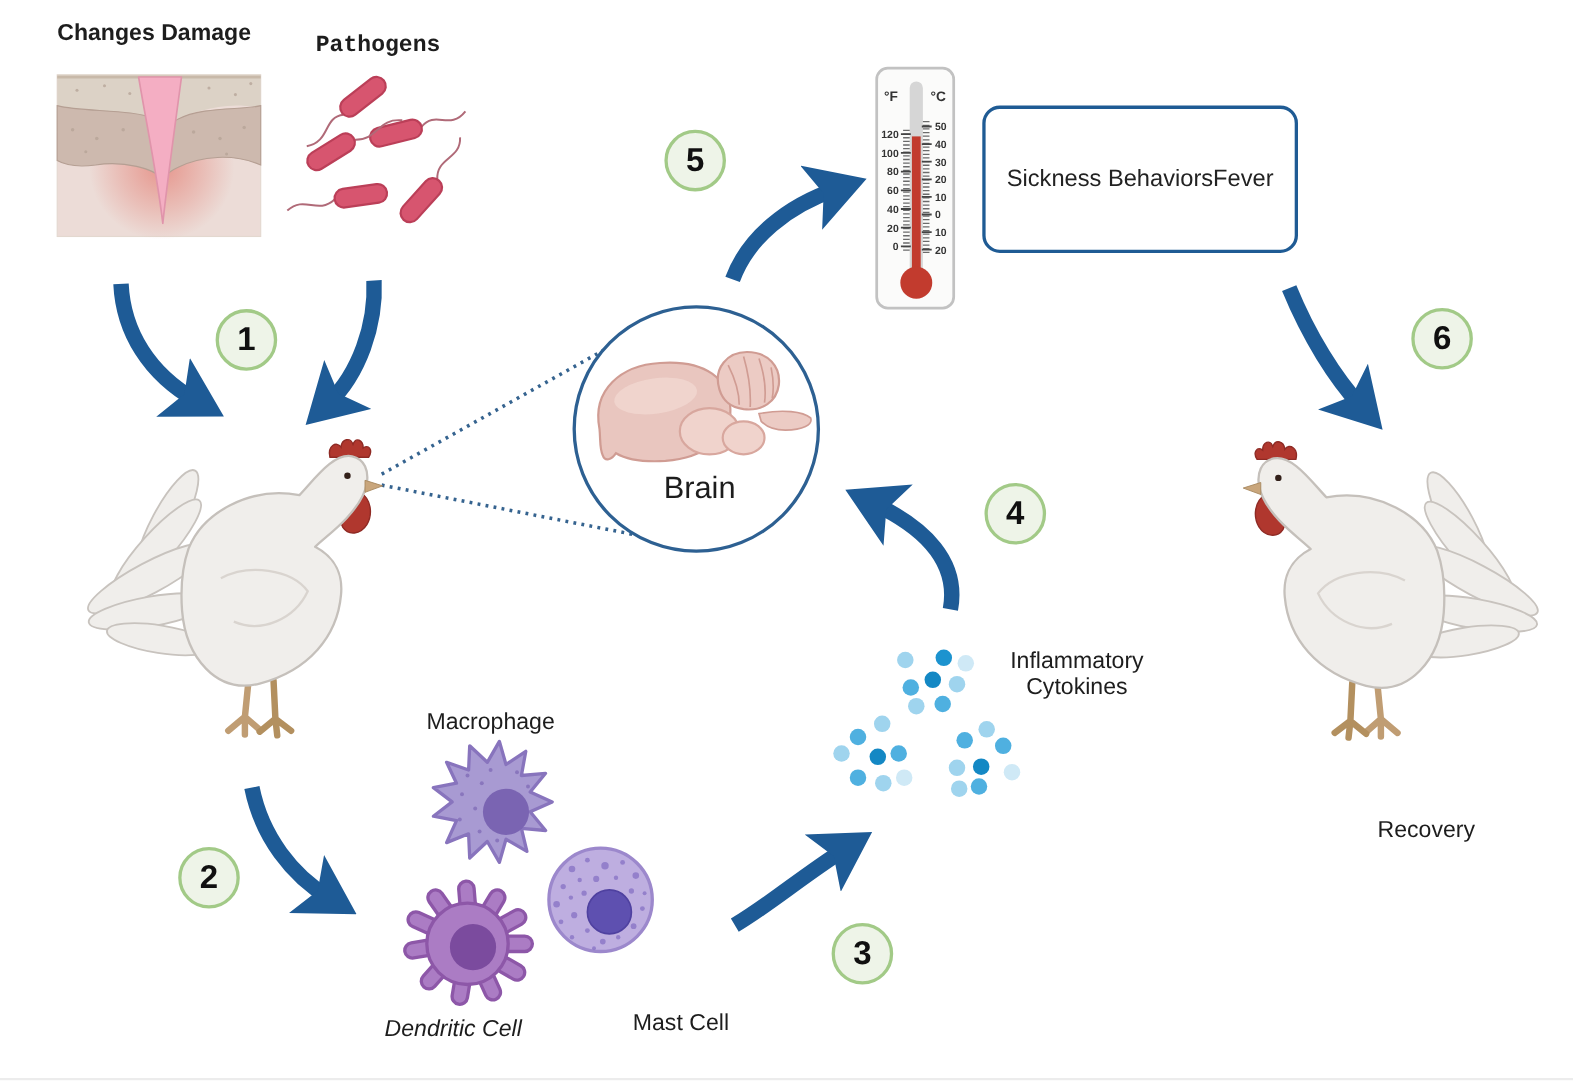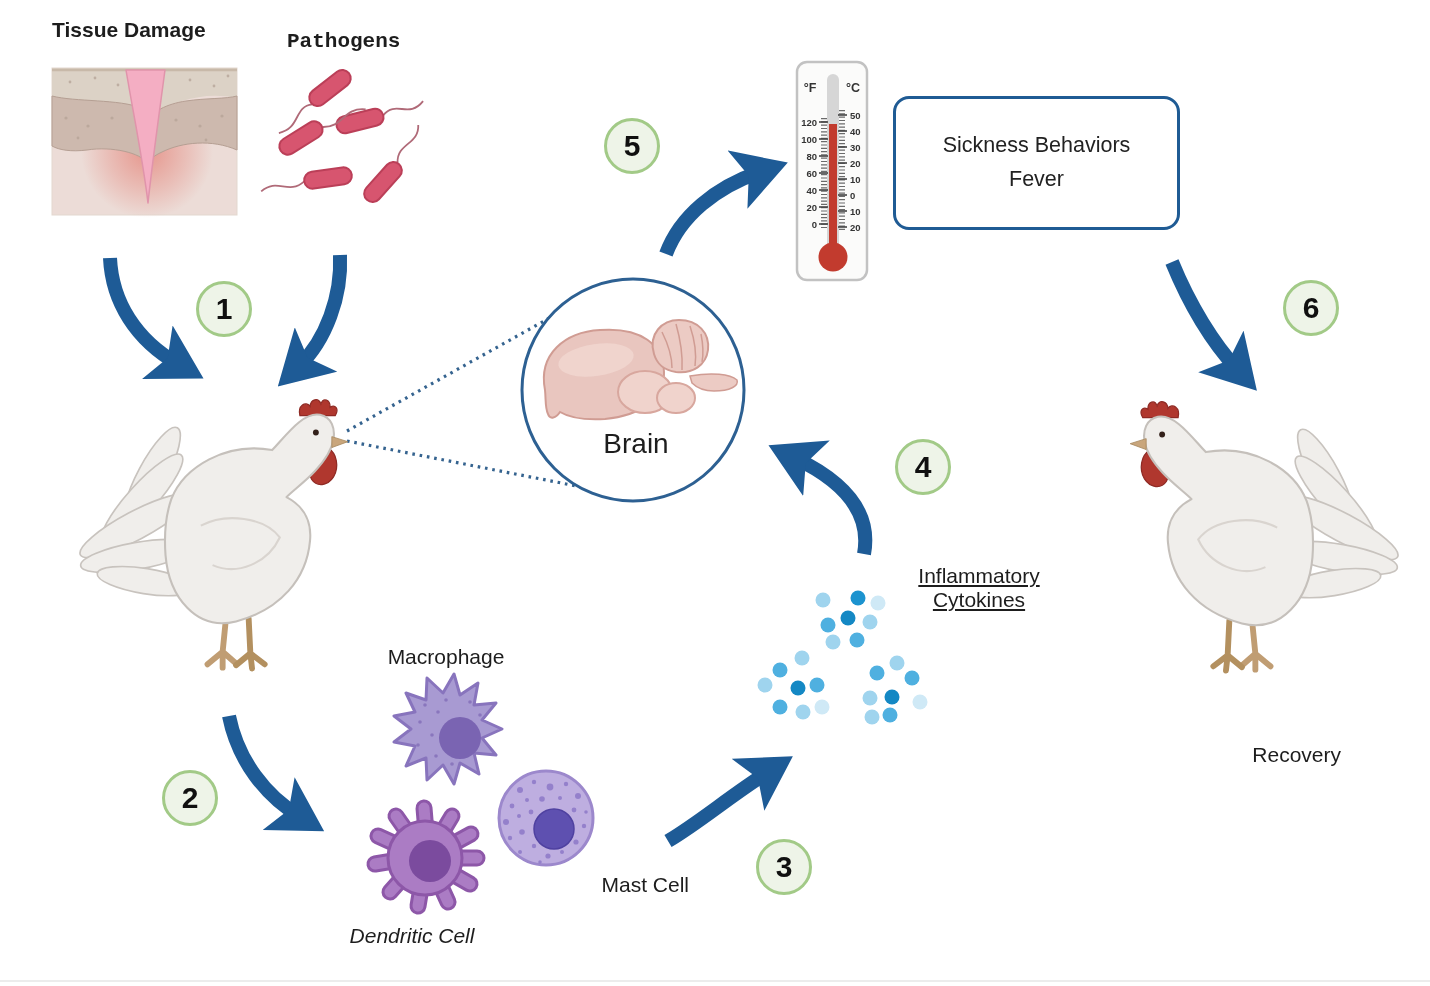--- a/index.html
+++ b/index.html
@@ -5,21 +5,21 @@
   html,body{margin:0;padding:0;background:#ffffff;}
   .canvas{position:relative;width:1430px;height:986px;background:#ffffff;overflow:hidden;
           font-family:"Liberation Sans", sans-serif;}
   .lbl{position:absolute;color:#1d1d1d;font-size:21px;font-weight:500;text-align:center;line-height:1.15;}
   .lbl.left{text-align:left;}
   .step-badge{position:absolute;width:56px;height:56px;border-radius:50%;
       background:#eef4e8;border:3px solid #a2ca87;display:flex;align-items:center;justify-content:center;
       font-size:30px;font-weight:bold;color:#101010;box-sizing:border-box;}
   .outcome-box{position:absolute;left:893px;top:96px;width:287px;height:134px;box-sizing:border-box;
       border:3.5px solid #1f5b94;border-radius:16px;background:#ffffff;
-      display:flex;flex-direction:column;align-items:center;justify-content:center;
+      display:flex;flex-direction:row;align-items:center;justify-content:center;
       font-size:21.5px;color:#222222;line-height:1.58;}
   .overlay{position:absolute;left:0;top:0;}
   .bottom-rule{position:absolute;left:0;right:0;bottom:4px;height:2px;background:#ececec;}
 </style>
 </head>
 <body>
 
 <div class="canvas">
 
   <svg class="overlay" width="1430" height="986" viewBox="0 0 1430 986">
@@ -279,26 +279,26 @@
       <text x="55" y="74.5">40</text>
       <text x="55" y="90.5">30</text>
       <text x="55" y="106.5">20</text>
       <text x="55" y="122.5">10</text>
       <text x="55" y="138.5">0</text>
       <text x="55" y="154.5">10</text>
       <text x="55" y="170.5">20</text>
     </g>
   </svg>
 
-  <div class="lbl left" style="left:52px;top:18px;font-weight:600;">Tissue Damage</div>
+  <div class="lbl left" style="left:52px;top:18px;font-weight:600;">Changes Damage</div>
   <div class="lbl left" style="left:287px;top:30px;font-weight:600;font-family:Liberation Mono, monospace;">Pathogens</div>
   <div class="lbl" style="left:361px;top:645px;width:170px;">Macrophage</div>
   <div class="lbl" style="left:322px;top:924px;width:180px;font-style:italic;">Dendritic Cell</div>
-  <div class="lbl" style="left:549px;top:873px;width:140px;text-align:right;">Mast Cell</div>
-  <div class="lbl" style="left:895px;top:564px;width:168px;text-decoration:underline;">
+  <div class="lbl" style="left:549px;top:918px;width:140px;">Mast Cell</div>
+  <div class="lbl" style="left:895px;top:589px;width:168px;">
     <span>Inflammatory</span><br>
     <span>Cytokines</span>
   </div>
   <div class="lbl" style="left:586px;top:428px;width:100px;font-size:28px;">Brain</div>
   <div class="lbl" style="left:1181px;top:743px;width:160px;text-align:right;">Recovery</div>
 
   <div class="outcome-box">
     <div>Sickness Behaviors</div>
     <div>Fever</div>
   </div>

